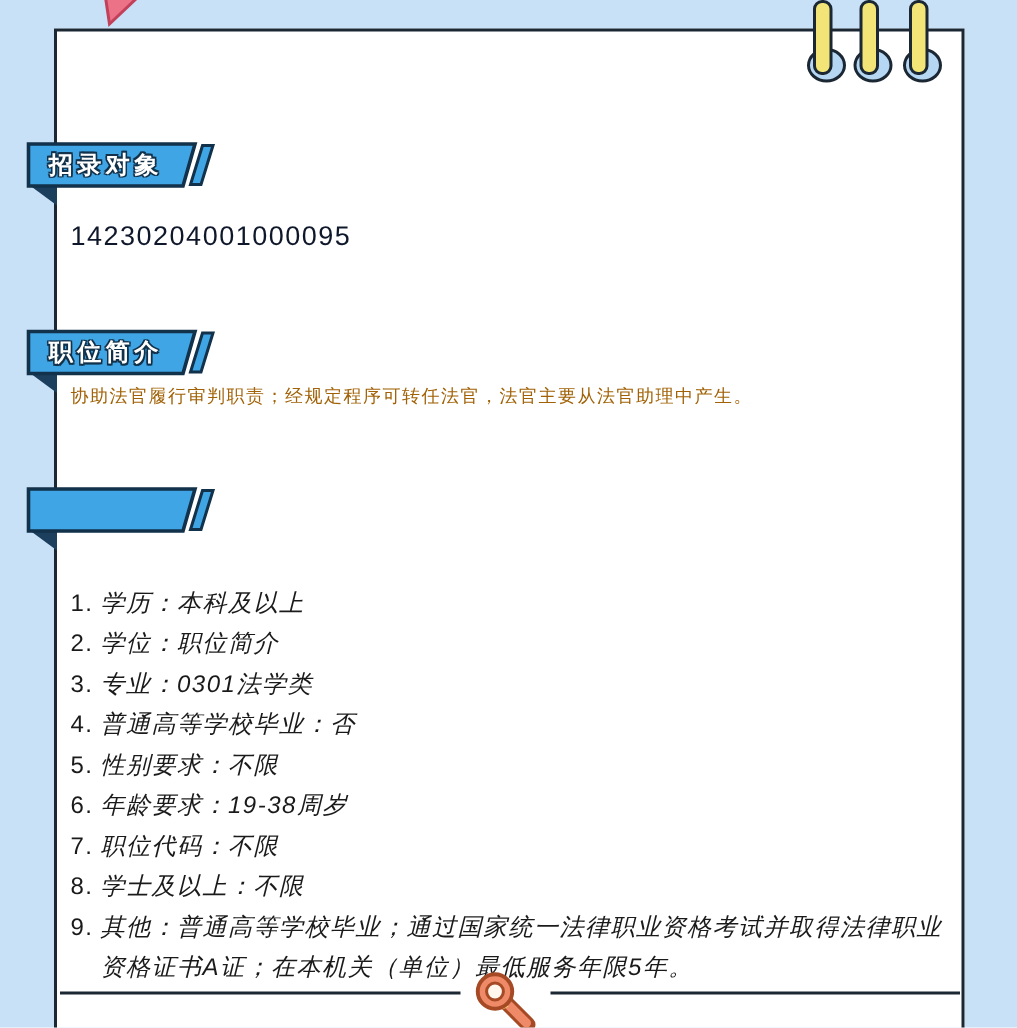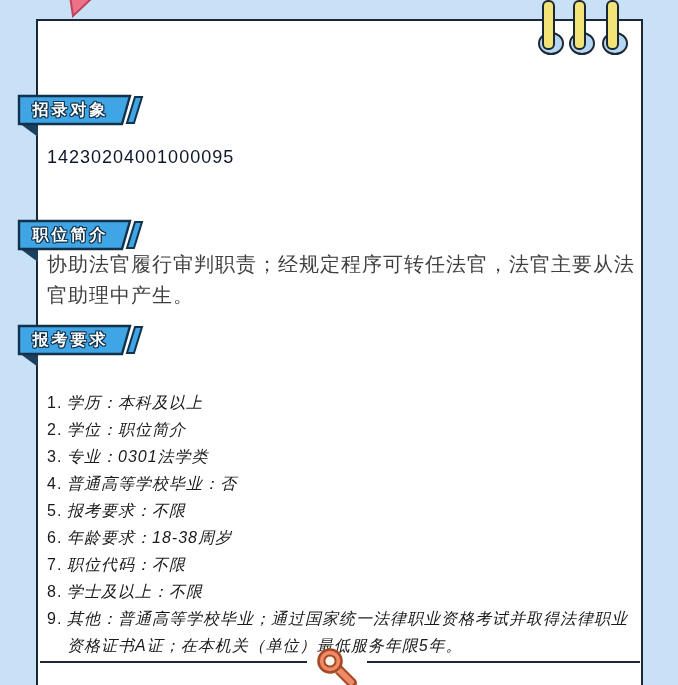--- a/index.html
+++ b/index.html
@@ -39,21 +39,21 @@
     text-shadow:1px 0 #12314a,-1px 0 #12314a,0 1px #12314a,0 -1px #12314a,
                 1px 1px #12314a,-1px -1px #12314a,1px -1px #12314a,-1px 1px #12314a;
   }
   
   .code-value{
     position:absolute;left:47px;top:147px;
     font-size:18px;letter-spacing:1px;color:#0f172a;
   }
   .intro-text{
     position:absolute;left:47px;top:249px;width:590px;
-    font-size:20px;line-height:31px;letter-spacing:1px;color:#404040;
+    font-size:12px;line-height:31px;letter-spacing:1px;color:#a16207;
   }
   .req-list{position:absolute;left:47px;top:389px;width:592px;}
   .req-row{display:flex;font-size:16px;line-height:27px;letter-spacing:1px;color:#1a1a1a;}
   .req-num{flex:0 0 20px;}
   .req-text{flex:1;font-style:italic;}
   
   .divider{position:absolute;top:661px;height:2px;background:#1b2733;}
   .divider.left{left:40px;width:267px;}
   .divider.right{left:367px;width:273px;}
   .magnifier{position:absolute;left:308px;top:646px;width:52px;height:44px;}
@@ -99,21 +99,20 @@
   <div class="ribbon-label">职位简介</div>
 </div>
 <div class="intro-text">协助法官履行审判职责；经规定程序可转任法官，法官主要从法官助理中产生。</div>
 
 <div class="ribbon" style="top:324px;">
   <svg width="140" height="46" viewBox="0 0 140 46">
     <polygon points="6,29 25,29 25,43" fill="#1d3f5e"></polygon>
     <polygon points="6,2 117,2 109,30 6,30" fill="#3fa5e5" stroke="#12314a" stroke-width="2.4"></polygon>
     <polygon points="122,3 129,3 121,29 114,29" fill="#3fa5e5" stroke="#12314a" stroke-width="2"></polygon>
   </svg>
-  <div class="ribbon-label">报考要求</div>
 </div>
 
 <div class="req-list">
   <div class="req-row">
     <span class="req-num">1.</span>
     <span class="req-text">学历：本科及以上</span>
   </div>
   <div class="req-row">
     <span class="req-num">2.</span>
     <span class="req-text">学位：职位简介</span>
@@ -121,25 +120,25 @@
   <div class="req-row">
     <span class="req-num">3.</span>
     <span class="req-text">专业：0301法学类</span>
   </div>
   <div class="req-row">
     <span class="req-num">4.</span>
     <span class="req-text">普通高等学校毕业：否</span>
   </div>
   <div class="req-row">
     <span class="req-num">5.</span>
-    <span class="req-text">报考要求：不限</span>
+    <span class="req-text">性别要求：不限</span>
   </div>
   <div class="req-row">
     <span class="req-num">6.</span>
-    <span class="req-text">年龄要求：18-38周岁</span>
+    <span class="req-text">年龄要求：19-38周岁</span>
   </div>
   <div class="req-row">
     <span class="req-num">7.</span>
     <span class="req-text">职位代码：不限</span>
   </div>
   <div class="req-row">
     <span class="req-num">8.</span>
     <span class="req-text">学士及以上：不限</span>
   </div>
   <div class="req-row">

